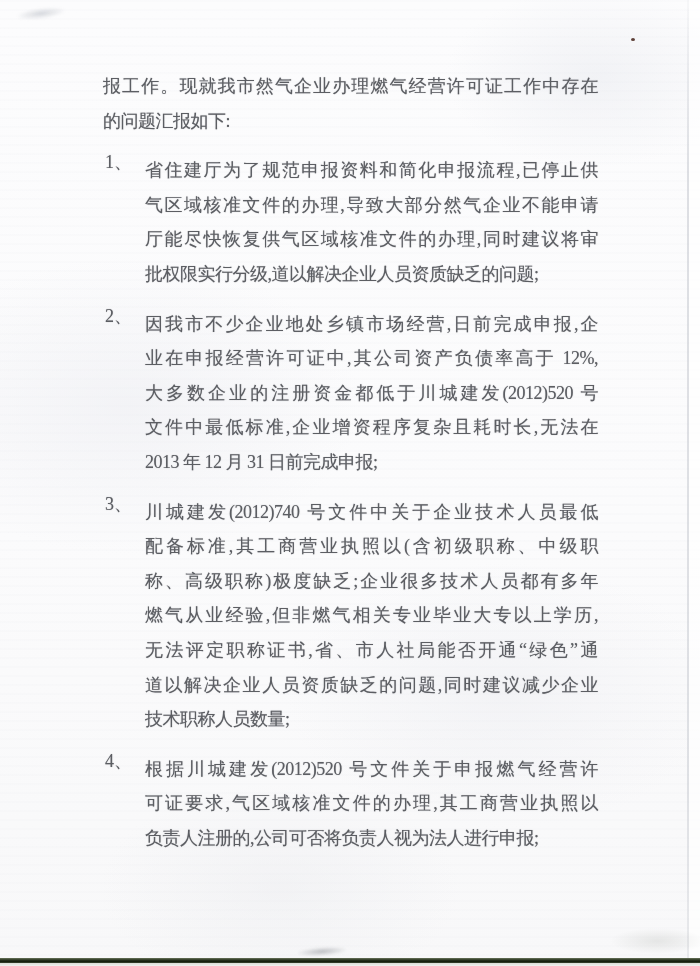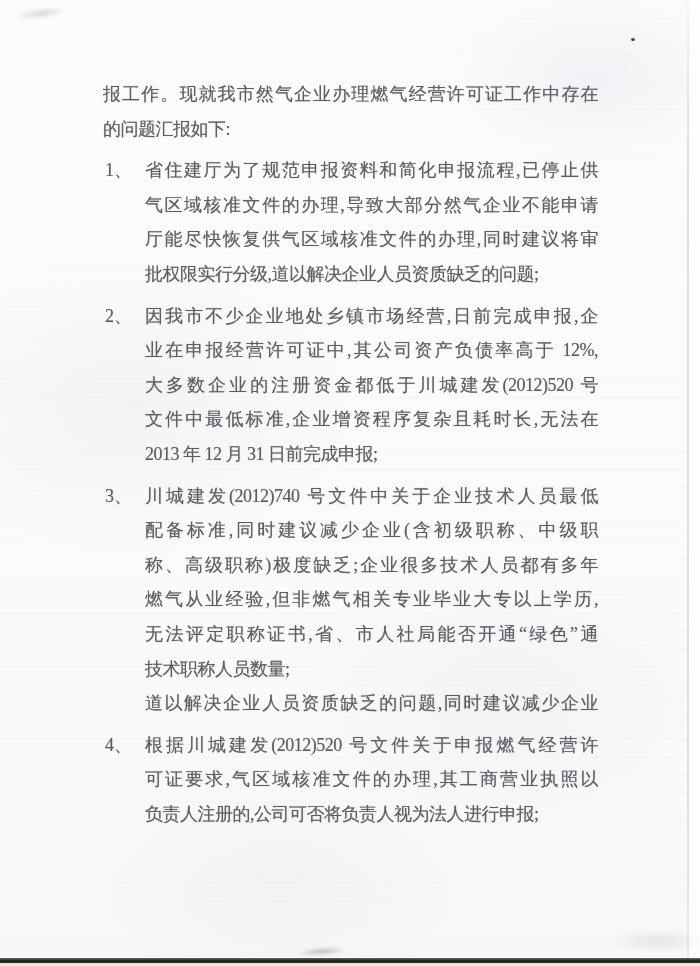--- a/index.html
+++ b/index.html
@@ -17,38 +17,38 @@
       radial-gradient(200px 120px at 85% 8%,  rgba(228,230,236,0.45), rgba(228,230,236,0) 75%),
       radial-gradient(300px 190px at 18% 42%, rgba(234,235,240,0.50), rgba(234,235,240,0) 78%),
       radial-gradient(280px 170px at 72% 72%, rgba(232,233,238,0.40), rgba(232,233,238,0) 78%),
       radial-gradient(240px 140px at 40% 92%, rgba(230,231,235,0.35), rgba(230,231,235,0) 75%),
       repeating-linear-gradient(180deg, rgba(222,224,230,0.08) 0 2px, rgba(255,255,255,0) 2px 9px),
       linear-gradient(180deg, #fcfcfd 0%, #fbfbfc 55%, #f8f8f9 100%);
   }
   .doc {
     position: absolute;
     left: 103px;
-    top: 77px;
+    top: 69px;
     width: 495px;
     font-size: 18px;
     line-height: 34.6px;
     color: var(--ink, #5c5e63);
     text-shadow: 0 0 1px rgba(98,100,106,0.55);
   }
   .tline {
     height: 34.6px;
     letter-spacing: -0.5px;
     text-align: justify;
     text-align-last: left;
     overflow: visible;
   }
   .tline.fill { text-align-last: justify; }
   .item { display: flex; margin-top: 7px; padding-left: 2px; }
   .num  { width: 40px; flex: none; }
-  .body { flex: 1; min-width: 0; }
+  .body { flex: 1; min-width: 0; margin-top: 8px; }
 
   
   .smudge-top {
     position: absolute; left: 16px; top: 8px; width: 50px; height: 11px;
     background: radial-gradient(closest-side, rgba(152,158,170,0.40), rgba(152,158,170,0));
     border-radius: 50%; transform: rotate(-7deg); filter: blur(1px);
   }
   .ink-dot {
     position: absolute; left: 631px; top: 38px; width: 4px; height: 3px;
     background: #5e4038; border-radius: 50%;
@@ -114,26 +114,26 @@
             <div class="tline fill">业在申报经营许可证中,其公司资产负债率高于 12%,</div>
             <div class="tline fill">大多数企业的注册资金都低于川城建发(2012)520 号</div>
             <div class="tline fill">文件中最低标准,企业增资程序复杂且耗时长,无法在</div>
             <div class="tline">2013 年 12 月 31 日前完成申报;</div>
           </div>
         </div>
         <div class="item">
           <div class="num">3、</div>
           <div class="body">
             <div class="tline fill">川城建发(2012)740 号文件中关于企业技术人员最低</div>
-            <div class="tline fill">配备标准,同时建议减少企业(含初级职称、中级职</div>
+            <div class="tline fill">配备标准,其工商营业执照以(含初级职称、中级职</div>
             <div class="tline fill">称、高级职称)极度缺乏;企业很多技术人员都有多年</div>
             <div class="tline fill">燃气从业经验,但非燃气相关专业毕业大专以上学历,</div>
             <div class="tline fill">无法评定职称证书,省、市人社局能否开通“绿色”通</div>
+            <div class="tline fill">道以解决企业人员资质缺乏的问题,同时建议减少企业</div>
             <div class="tline">技术职称人员数量;</div>
-            <div class="tline fill">道以解决企业人员资质缺乏的问题,同时建议减少企业</div>
           </div>
         </div>
         <div class="item">
           <div class="num">4、</div>
           <div class="body">
             <div class="tline fill">根据川城建发(2012)520 号文件关于申报燃气经营许</div>
             <div class="tline fill">可证要求,气区域核准文件的办理,其工商营业执照以</div>
             <div class="tline">负责人注册的,公司可否将负责人视为法人进行申报;</div>
           </div>
         </div>

